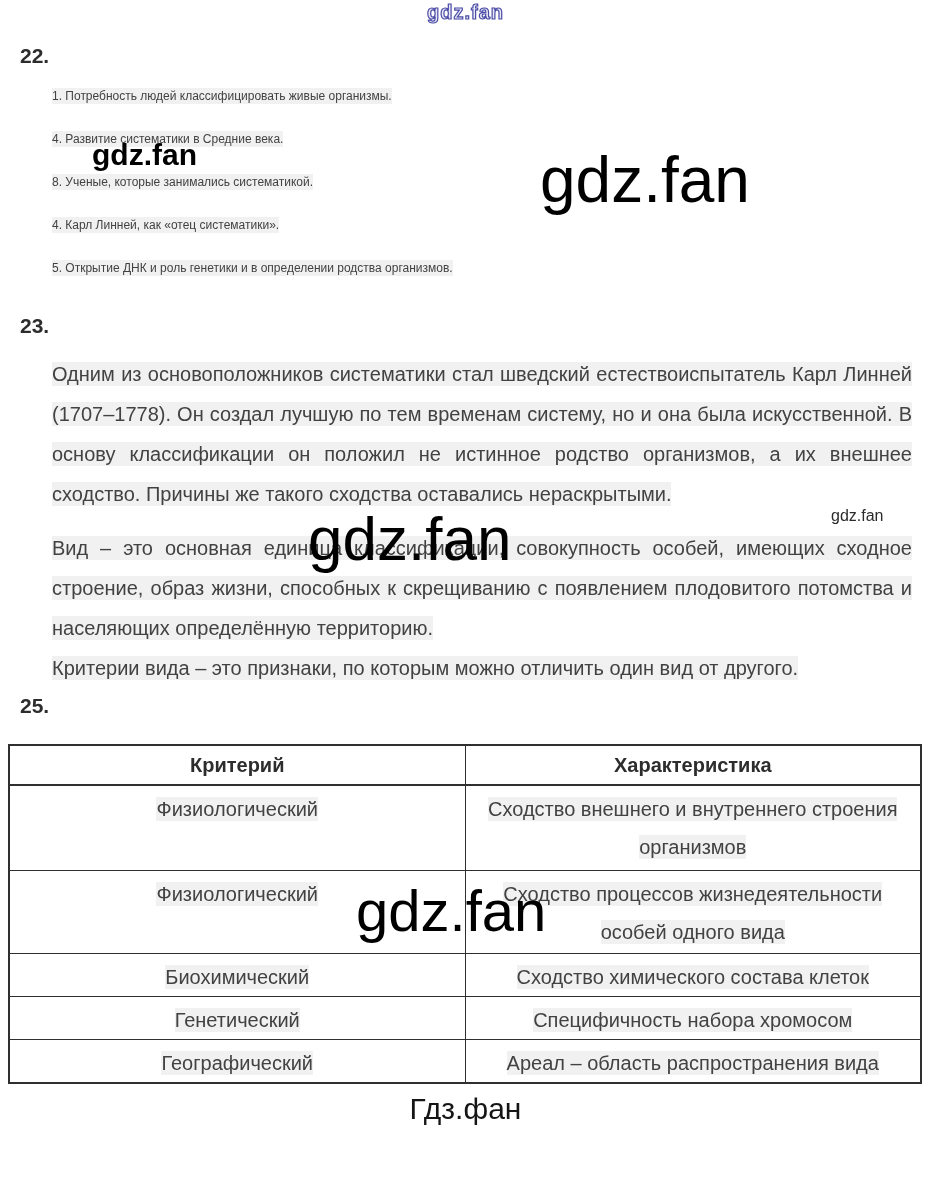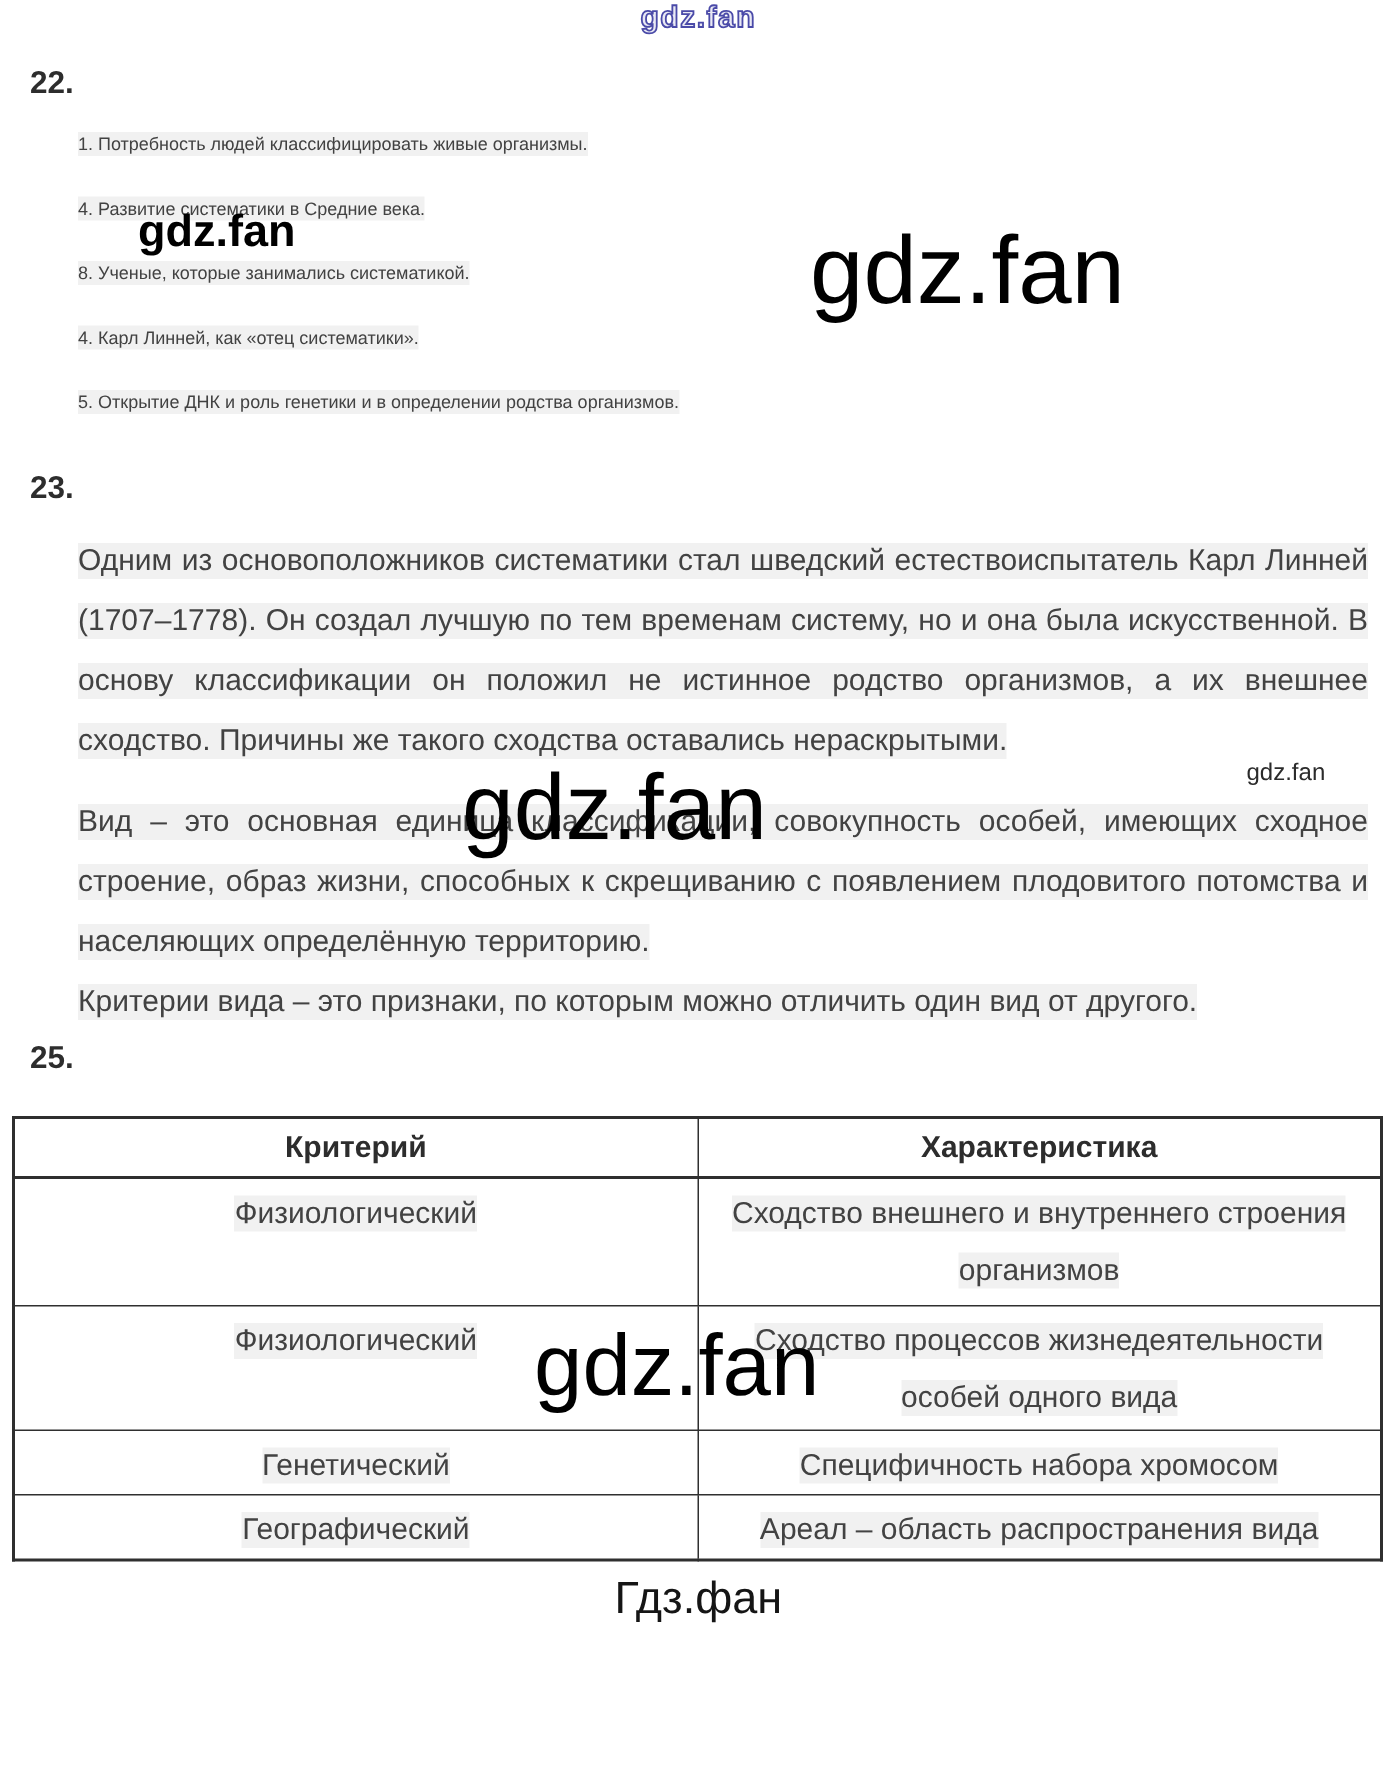--- a/index.html
+++ b/index.html
@@ -121,20 +121,24 @@
     </thead>
     <tbody>
       <tr class="r1">
         <td><span class="t">Физиологический</span></td>
         <td><span class="t">Сходство внешнего и внутреннего строения организмов</span></td>
       </tr>
       <tr class="r2">
         <td><span class="t">Физиологический</span></td>
         <td><span class="t">Сходство процессов жизнедеятельности особей одного вида</span></td>
       </tr>
+      <tr class="r3">
+        <td><span class="t">Биохимический</span></td>
+        <td><span class="t">Сходство химического состава клеток</span></td>
+      </tr>
       <tr class="r4">
         <td><span class="t">Генетический</span></td>
         <td><span class="t">Специфичность набора хромосом</span></td>
       </tr>
       <tr class="r5">
         <td><span class="t">Географический</span></td>
         <td><span class="t">Ареал – область распространения вида</span></td>
       </tr>
     </tbody>
   </table>

